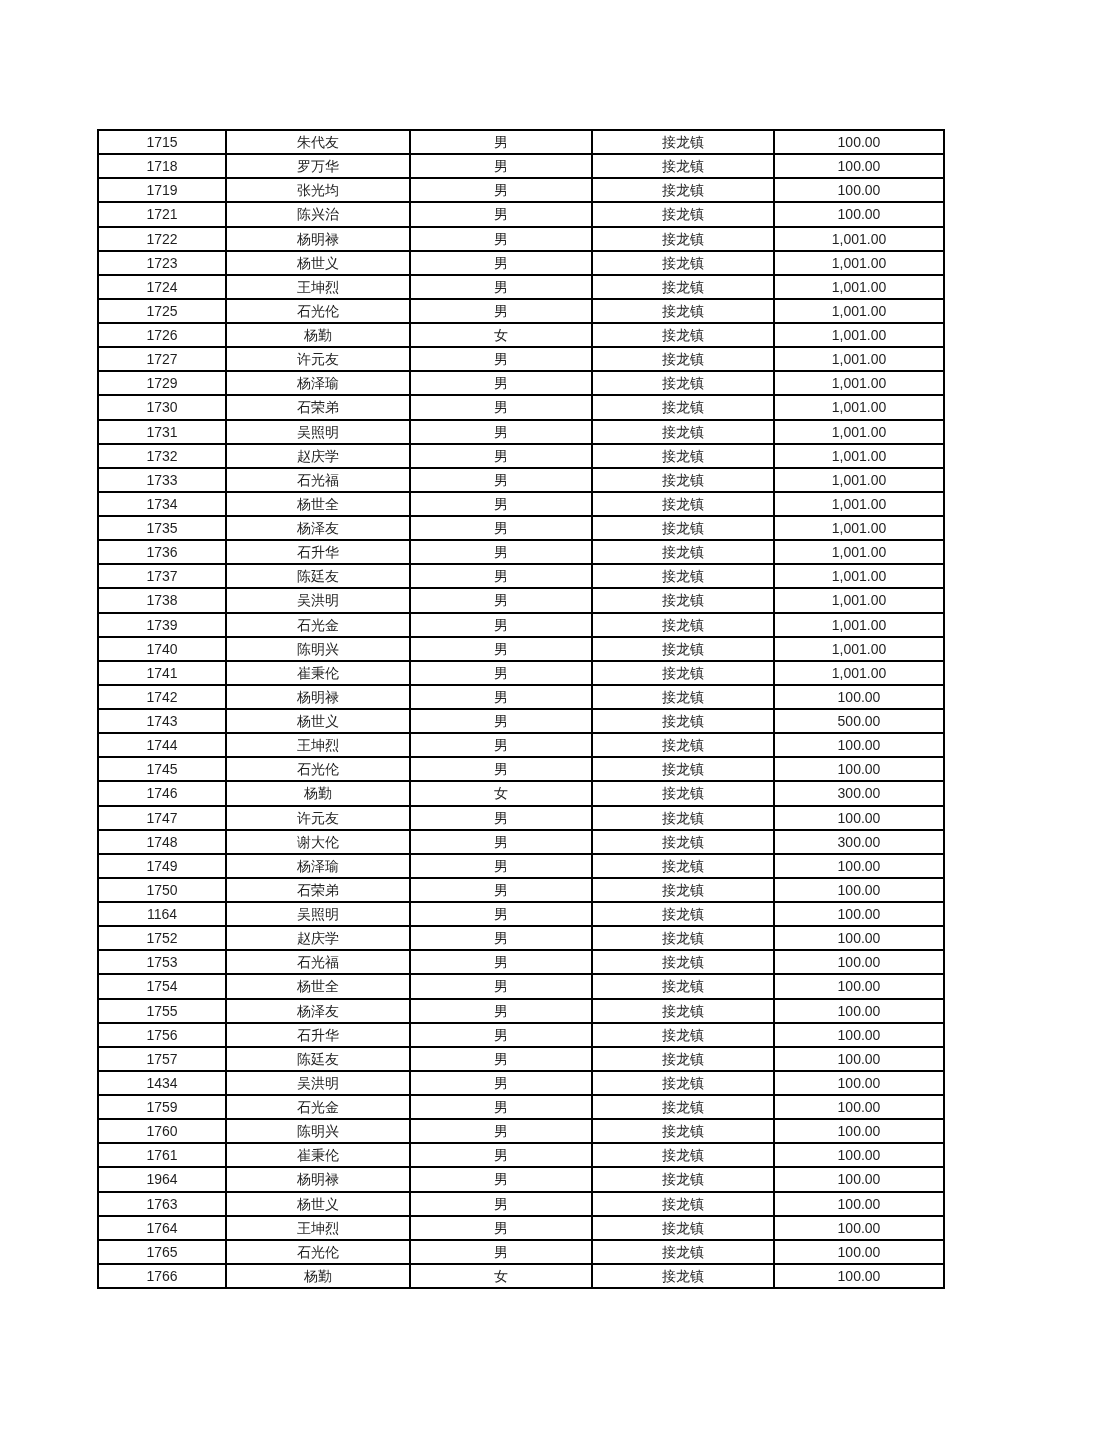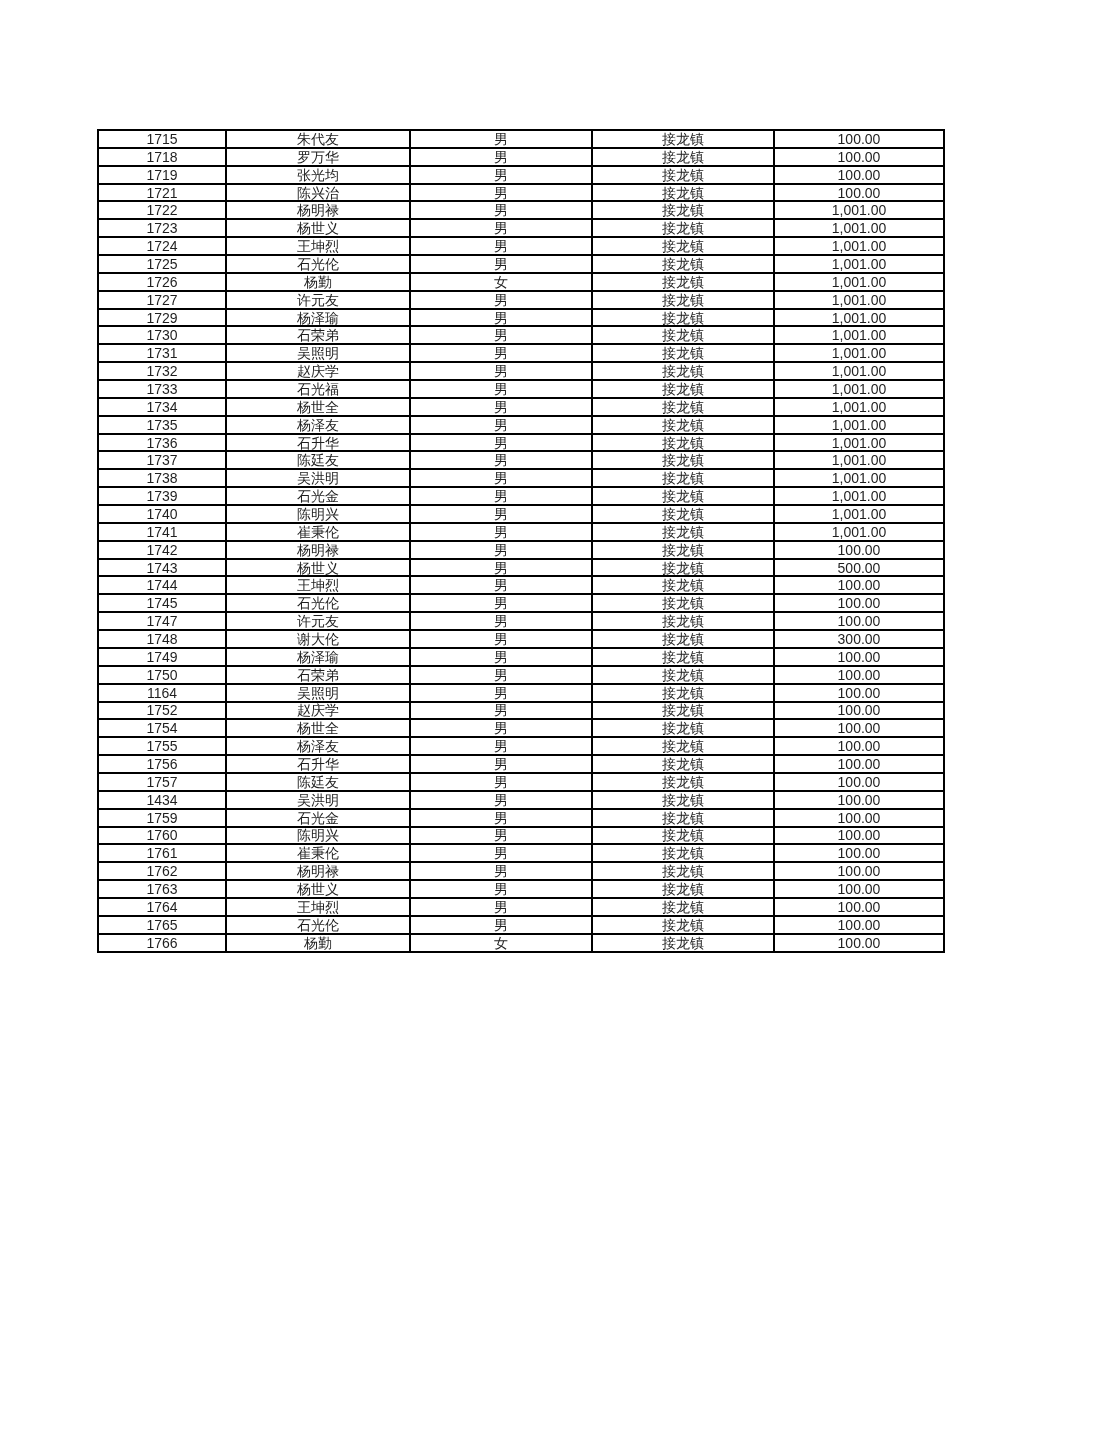--- a/index.html
+++ b/index.html
@@ -13,21 +13,21 @@
     height: 1429px;
     background: #ffffff;
     font-family: "Liberation Sans", "DejaVu Sans", sans-serif;
     overflow: hidden;
   }
   table.records {
     position: absolute;
     left: 97px;
     top: 129px;
     width: 846px;
-    height: 824px;
+    height: 1160px;
     border-collapse: collapse;
     table-layout: fixed;
   }
   table.records td {
     border: 2px solid #000000;
     padding: 0;
     text-align: center;
     vertical-align: middle;
     font-size: 14px;
     line-height: 1;
@@ -237,20 +237,27 @@
           <td>100.00</td>
         </tr>
         <tr>
           <td>1745</td>
           <td>石光伦</td>
           <td>男</td>
           <td>接龙镇</td>
           <td>100.00</td>
         </tr>
         <tr>
+          <td>1746</td>
+          <td>杨勤</td>
+          <td>女</td>
+          <td>接龙镇</td>
+          <td>300.00</td>
+        </tr>
+        <tr>
           <td>1747</td>
           <td>许元友</td>
           <td>男</td>
           <td>接龙镇</td>
           <td>100.00</td>
         </tr>
         <tr>
           <td>1748</td>
           <td>谢大伦</td>
           <td>男</td>
@@ -279,20 +286,27 @@
           <td>100.00</td>
         </tr>
         <tr>
           <td>1752</td>
           <td>赵庆学</td>
           <td>男</td>
           <td>接龙镇</td>
           <td>100.00</td>
         </tr>
         <tr>
+          <td>1753</td>
+          <td>石光福</td>
+          <td>男</td>
+          <td>接龙镇</td>
+          <td>100.00</td>
+        </tr>
+        <tr>
           <td>1754</td>
           <td>杨世全</td>
           <td>男</td>
           <td>接龙镇</td>
           <td>100.00</td>
         </tr>
         <tr>
           <td>1755</td>
           <td>杨泽友</td>
           <td>男</td>
@@ -335,21 +349,21 @@
           <td>100.00</td>
         </tr>
         <tr>
           <td>1761</td>
           <td>崔秉伦</td>
           <td>男</td>
           <td>接龙镇</td>
           <td>100.00</td>
         </tr>
         <tr>
-          <td>1762</td>
+          <td>1964</td>
           <td>杨明禄</td>
           <td>男</td>
           <td>接龙镇</td>
           <td>100.00</td>
         </tr>
         <tr>
           <td>1763</td>
           <td>杨世义</td>
           <td>男</td>
           <td>接龙镇</td>

